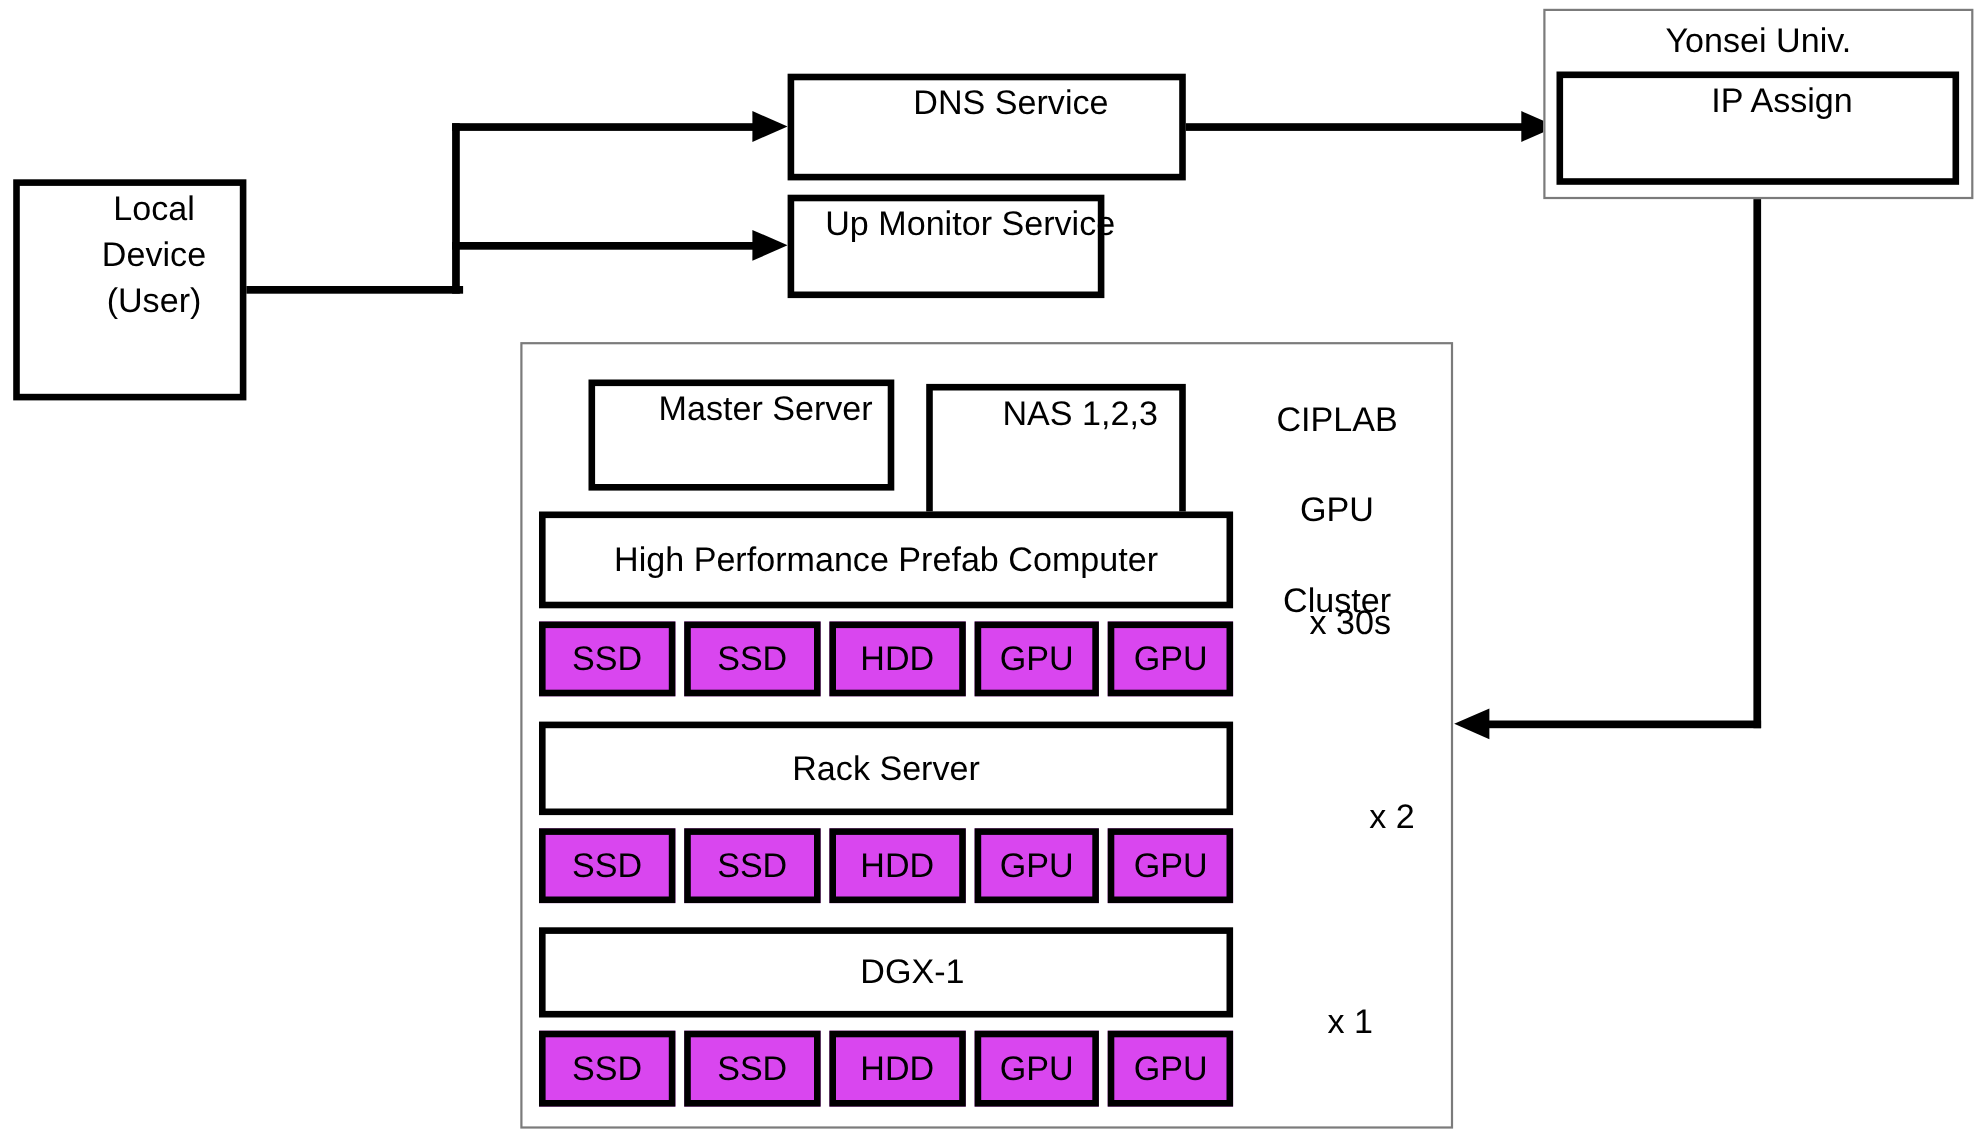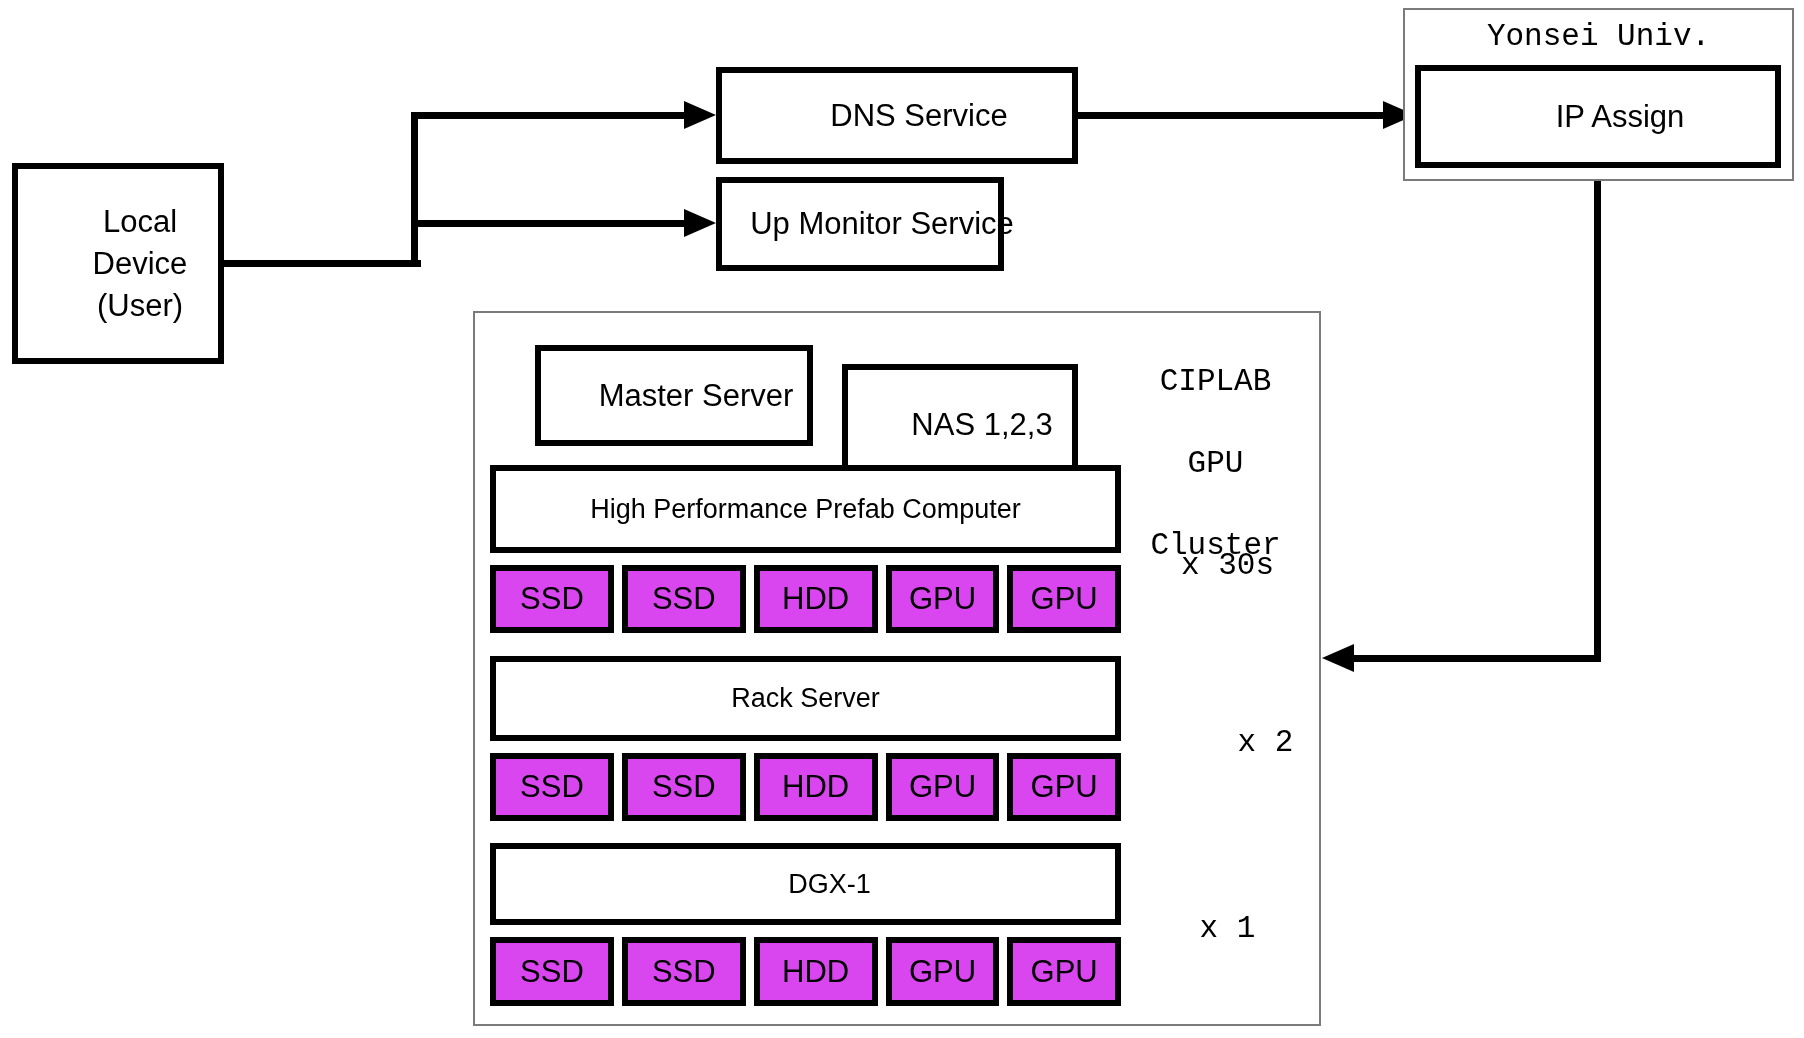--- a/index.html
+++ b/index.html
@@ -9,61 +9,60 @@
     background:#ffffff;
     font-family:"Liberation Sans", sans-serif;
     color:#000;
     overflow:hidden;
   }
   .box{
     position:absolute;
     border:6px solid #000;
     background:#fff;
     box-sizing:border-box;
-    display:flex;align-items:center;justify-content:center;
+    display:flex;justify-content:center;
     text-align:center;
     font-size:31px;
     line-height:42px;
     white-space:nowrap;
     padding-left:44px;
   }
   .container{
     position:absolute;
     border:2px solid #7b7b7b;
     background:#fff;
     box-sizing:border-box;
   }
   .label{
     position:absolute;
     font-size:31px;
     line-height:41px;
     text-align:center;
     white-space:pre-line;
-    font-family:Liberation Mono, monospace;
   }
   .hline,.vline{position:absolute;background:#000;}
   .arrow-right{
     position:absolute;width:0;height:0;
     border-top:14px solid transparent;
     border-bottom:14px solid transparent;
     border-left:32px solid #000;
   }
   .arrow-left{
     position:absolute;width:0;height:0;
     border-top:14px solid transparent;
     border-bottom:14px solid transparent;
     border-right:32px solid #000;
   }
   .group-title{
     position:absolute;
     border:6px solid #000;
     background:#fff;
     box-sizing:border-box;
     display:flex;align-items:center;justify-content:center;
-    font-size:27px;white-space:nowrap;
+    font-size:31px;white-space:nowrap;
   }
   .cells{
     position:absolute;
     display:flex;gap:8px;
     box-sizing:border-box;
   }
   .cell{
     border:6px solid #000;
     background:#d946ef;
     box-sizing:border-box;
@@ -117,21 +116,21 @@
   <div class="container" style="left:473px;top:311px;width:848px;height:715px;"></div>
   <div class="label" style="left:1123px;top:320px;width:185px;">
     <div>CIPLAB</div>
     <div>GPU</div>
     <div>Cluster</div>
   </div>
 
   <div class="box" style="left:535px;top:345px;width:278px;height:101px;">
     <span>Master Server</span>
   </div>
-  <div class="box" style="left:842px;top:364px;width:236px;height:122px;">
+  <div class="box" style="left:842px;top:349px;width:236px;height:122px;">
     <span>NAS 1,2,3</span>
   </div>
 
   <div class="group-title" style="left:490px;top:465px;width:631px;height:88px;">
     <span>High Performance Prefab Computer</span>
   </div>
   <div class="cells" style="left:490px;top:547px;width:631px;height:86px;">
     <div class="cell w">SSD</div>
     <div class="cell w">SSD</div>
     <div class="cell w">HDD</div>

